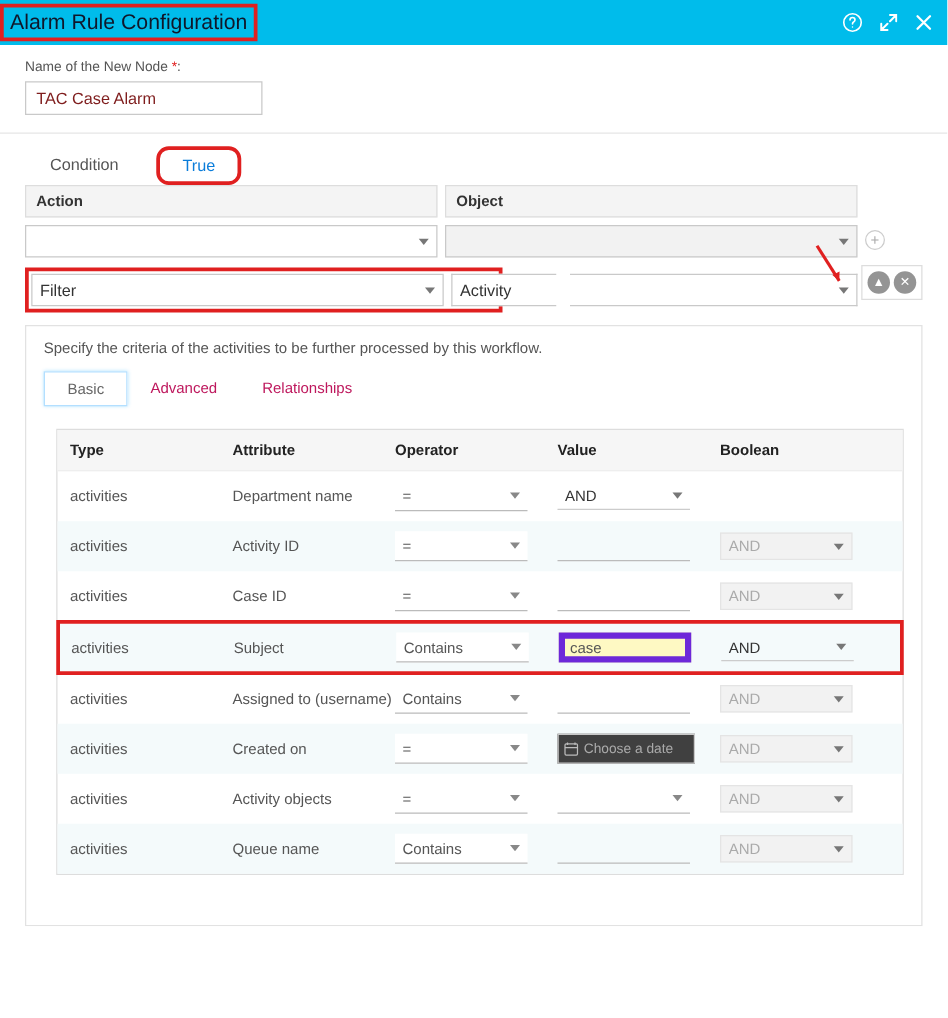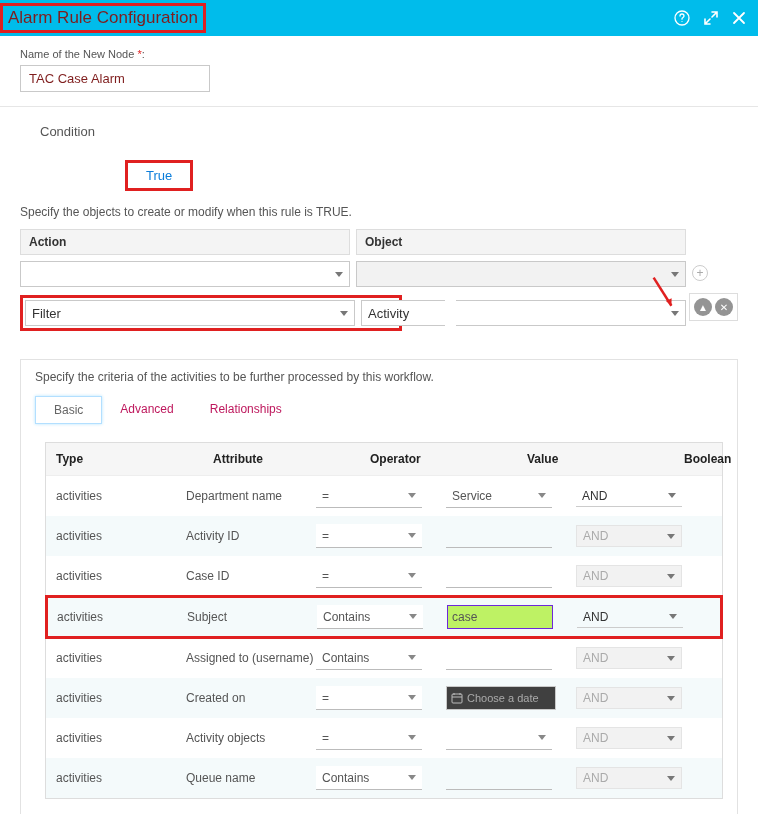--- a/index.html
+++ b/index.html
@@ -5,21 +5,21 @@
   * { box-sizing: border-box; margin: 0; padding: 0; }
   body {
     font-family: -apple-system, BlinkMacSystemFont, "Segoe UI", Arial, sans-serif;
     font-size: 13px;
     color: #333;
     background: #fff;
     width: 758px;
   }
   .header {
     background: #00bceb;
-    color: #7f1d1d;
+    color: #0f172a;
     height: 36px;
     display: flex;
     align-items: center;
     padding: 0 12px;
     justify-content: space-between;
   }
   .header-title {
     font-size: 17px;
     font-weight: 400;
     border: 3px solid #e02020;
@@ -44,22 +44,21 @@
   .tabs { display: flex; gap: 14px; margin-top: 10px; padding-left: 4px; text-align: center; }
   .tab {
     padding: 7px 16px;
     font-size: 13px;
     color: #555;
     cursor: pointer;
   }
   .tab.active {
     border: 1px solid #b3dfff;
     color: #0b7dda;
-    border-radius: 0;
-    margin-top: 43px;
+    border-radius: 10px;
   }
   .tab.highlight { border: 3px solid #e02020; padding: 5px 18px; }
   .instr { font-size: 12px; color: #555; margin: 14px 0 10px 0; }
   .action-grid {
     display: grid;
     grid-template-columns: 330px 330px 40px;
     gap: 6px;
     align-items: start;
   }
   .header-cell {
@@ -127,21 +126,21 @@
     font-size: 10px;
     cursor: pointer;
   }
   .arrow-red {
     position: absolute;
     right: 58px; top: -14px;
     transform: rotate(25deg);
   }
   .criteria-container {
     border: 1px solid #e2e2e2;
-    margin-top: 28px;
+    margin-top: 10px;
     padding: 10px 14px 40px 14px;
   }
   .criteria-instr { font-size: 12px; color: #555; margin-bottom: 12px; }
   .sub-tabs { display: flex; margin-bottom: 18px; }
   .sub-tab {
     padding: 6px 18px;
     font-size: 12px;
     color: #be185d;
     cursor: pointer;
   }
@@ -157,21 +156,20 @@
   }
   .ct-header {
     display: grid;
     grid-template-columns: 130px 130px 130px 130px 1fr;
     background: #f6f6f6;
     border-bottom: 1px solid #eee;
     padding: 9px 10px;
     font-size: 12px;
     font-weight: 600;
     color: #222;
-    gap: 27px;
   }
   .ct-row {
     display: grid;
     grid-template-columns: 130px 130px 130px 130px 1fr;
     padding: 8px 10px;
     font-size: 12px;
     color: #555;
     align-items: center;
     min-height: 40px;
   }
@@ -193,21 +191,21 @@
   .mini-input {
     border: none;
     border-bottom: 1px solid #bbb;
     padding: 3px 4px;
     font-size: 12px;
     width: 106px;
     height: 24px;
     color: #555;
     background: transparent;
   }
-  .mini-input.boxed { border: 1px solid #6d28d9; background: #bef264; }
+  .mini-input.boxed { border: 5px solid #6d28d9; background: #fef9c3; }
   .date-ph {
     border: 1px solid #c9c9c9;
     width: 110px; height: 24px;
     display: flex; align-items: center; gap: 4px;
     padding: 0 4px;
     color: #aaa; font-size: 11px;
     background: #404040;
   }
   .bool-cell { display: flex; align-items: center; }
   .bool-sel {
@@ -246,21 +244,20 @@
     <span>Name of the New Node</span> <span class="req">*</span>:
   </label>
   <input class="text-input" value="TAC Case Alarm" style="">
   <hr class="sep">
   
   <div class="tabs">
     <div class="tab">Condition</div>
     <div class="tab active highlight">True</div>
   </div>
 
-  <div class="instr">Specify the objects to create or modify when this rule is TRUE.</div>
 
   <div class="action-grid">
     <div class="header-cell">Action</div>
     <div class="header-cell">Object</div>
     <div></div>
     <div class="select-cell">
         <span></span>
         <span class="chev"></span>
       </div>
     <div class="select-cell disabled">
@@ -315,26 +312,20 @@
       <div id="rows-mount">
           <div class="ct-row">
             <div>activities</div>
             <div>Department name</div>
             <div>
               <div class="mini-select">
                 <span>=</span>
                 <span class="chev"></span>
               </div>
             </div>
-            <div>
-              <div class="mini-select">
-                <span>Service</span>
-                <span class="chev"></span>
-              </div>
-            </div>
             <div class="bool-cell">
               <div class="bool-sel">
                 <span>AND</span>
                 <span class="chev"></span>
               </div>
             </div>
           </div>
           <div class="ct-row alt">
             <div>activities</div>
             <div>Activity ID</div>

